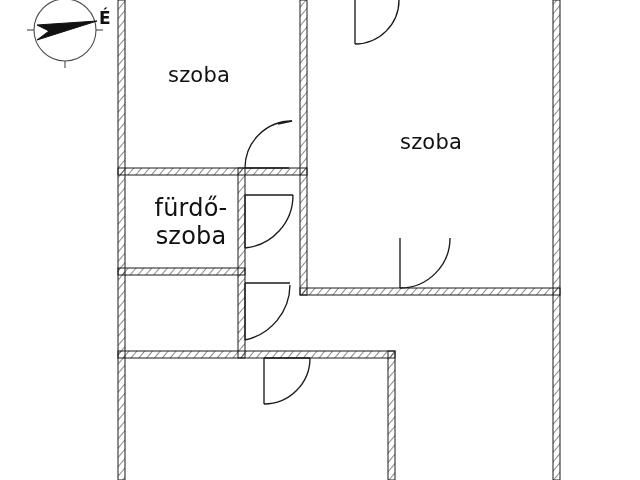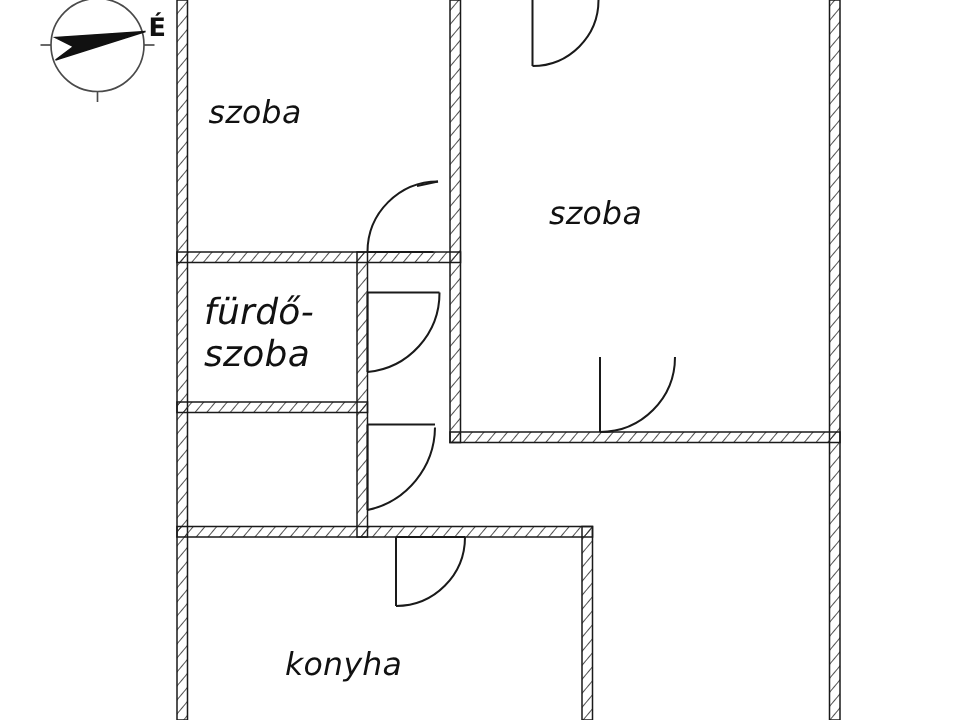--- a/index.html
+++ b/index.html
@@ -22,25 +22,24 @@
   #plan-svg {
     position: absolute;
     top: 0;
     left: 0;
     width: 640px;
     height: 480px;
   }
   .room-label {
     position: absolute;
     font-family: "DejaVu Sans", sans-serif;
-    font-style: italic;
     font-weight: 500;
     color: #111111;
     white-space: pre;
-    text-align: left;
+    text-align: center;
     line-height: 1.18;
     letter-spacing: 0.2px;
     user-select: none;
   }
   .lbl-szoba-left  { font-size: 21px; left: 139px; top: 63px;  width: 120px; }
   .lbl-szoba-right { font-size: 21px; left: 366px; top: 130px; width: 130px; }
   .lbl-furdoszoba  { font-size: 24px; left: 136px; top: 194px; width: 110px; }
   .lbl-wc          { font-size: 21px; left: 130px; top: 299px; width: 105px; }
   .lbl-eloszoba    { font-size: 20px; left: 300px; top: 311px; width: 130px; }
   .lbl-konyha      { font-size: 21px; left: 190px; top: 431px; width: 130px; }
@@ -134,15 +133,14 @@
 
   <div class="room-label lbl-szoba-left">szoba</div>
 
   <div class="room-label lbl-szoba-right">szoba</div>
 
   <div class="room-label lbl-furdoszoba">fürdő-
 szoba</div>
 
 
 
-  <div class="room-label lbl-konyha">konyha</div>
 
 </div>
 
 </body></html>

